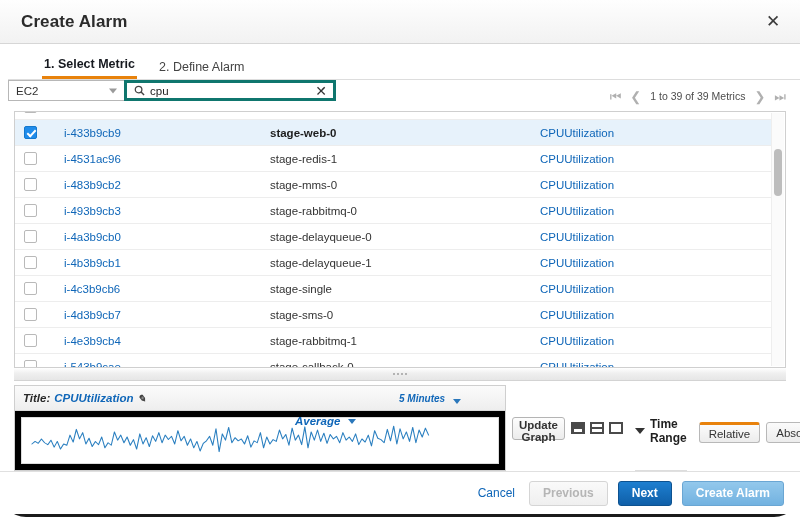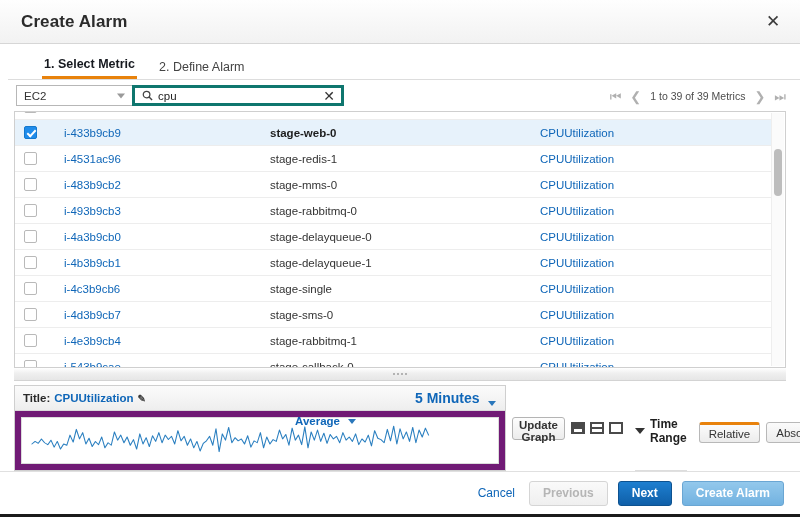--- a/index.html
+++ b/index.html
@@ -19,20 +19,21 @@
 
   .dialog {
     position: relative;
     width: 800px;
     height: 517px;
     box-sizing: border-box;
     background: #ffffff;
     display: flex;
     flex-direction: column;
     border-bottom: 3px solid #1b1b1b;
+    border-radius: 26px;
   }
 
   
   .titlebar {
     position: relative;
     height: 43px;
     flex: 0 0 43px;
     background: linear-gradient(to bottom, #fefefe 0%, #f2f2f2 100%);
     border-bottom: 1px solid #d6d6d6;
     display: flex;
@@ -84,22 +85,22 @@
     font-weight: bold;
     color: #16191f;
     border-bottom: 3px solid #e8820c;
   }
 
   
   .filterbar {
     flex: 0 0 31px;
     height: 31px;
     display: flex;
-    align-items: center;
-    padding: 0 16px;
+    align-items: flex-start;
+    padding: 0 8px;
     background: #ffffff;
     position: relative;
   }
   .ns-select {
     width: 116px;
     height: 21px;
     box-sizing: border-box;
     border: 1px solid #b7b7b7;
     border-right: none;
     background: #ffffff;
@@ -304,23 +305,24 @@
     flex: 1;
     display: flex;
     margin: 4px 14px 0 14px;
     min-height: 0;
   }
   .graph-panel {
     width: 492px;
     flex: 0 0 492px;
     border: 1px solid #cfcfcf;
     box-sizing: border-box;
-    background: #701a75;
+    background: #000000;
     display: flex;
     flex-direction: column;
+    font-style: italic;
   }
   .graph-head {
     height: 24px;
     flex: 0 0 24px;
     background: linear-gradient(to bottom,#fbfbfb 0%,#eeeeee 100%);
     border-bottom: 1px solid #d9d9d9;
     display: flex;
     align-items: center;
     position: relative;
   }
@@ -342,27 +344,27 @@
     align-items: center;
     gap: 8px;
     color: #0f66b8;
     font-weight: bold;
     font-size: 11.5px;
     cursor: pointer;
     margin-top: 46px;
   }
   .period-dd {
     position: absolute;
-    left: 400px;
+    left: 384px;
     display: flex;
     align-items: flex-end;
     gap: 8px;
     color: #0f66b8;
     font-weight: bold;
-    font-size: 14px;
+    font-size: 10px;
     cursor: pointer;
   }
   .dd-caret {
     width: 0; height: 0;
     border-left: 4px solid transparent;
     border-right: 4px solid transparent;
     border-top: 5px solid #2a77bb;
   }
   .chart-box {
     flex: 1;

